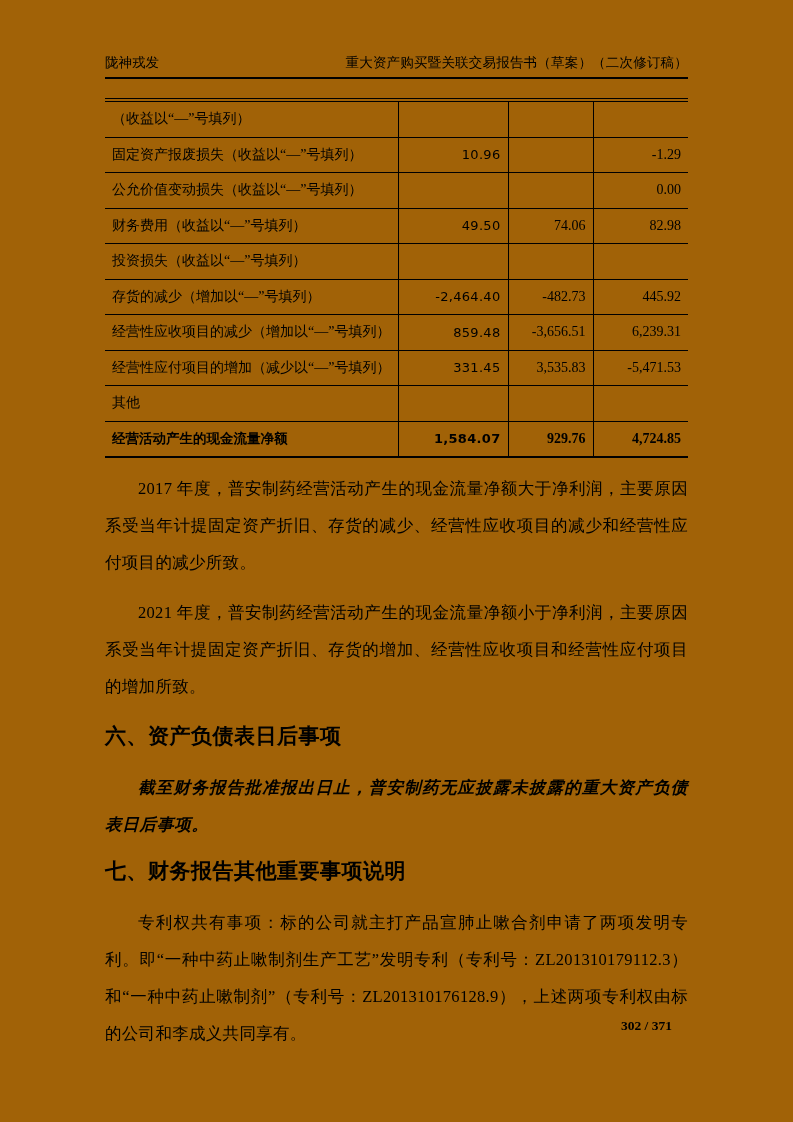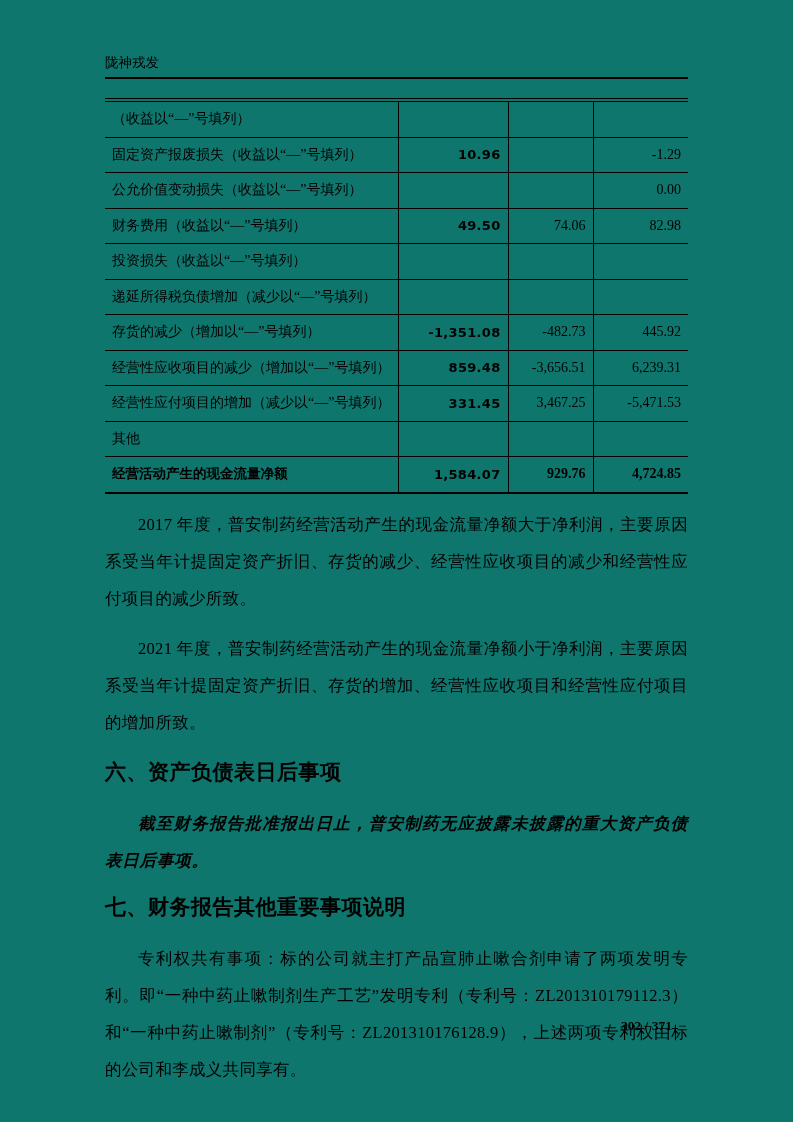--- a/index.html
+++ b/index.html
@@ -1,20 +1,20 @@
 <!DOCTYPE html>
 <html><head>
 <meta charset="utf-8">
 <style>
   html,body { margin:0; padding:0; background:#e8e8e8; }
   .page {
     position: relative;
     width: 793px; height: 1122px;
     margin: 0 auto;
-    background: #0f766e;
+    background: #a16207;
     color: #000;
     font-family: "Liberation Serif", "DejaVu Serif", serif;
     box-sizing: border-box;
     padding: 54px 105px 0 105px;
     overflow: hidden;
   }
   .header {
     display: flex; justify-content: space-between; align-items: flex-end;
     border-bottom: 2px solid #000;
     padding-bottom: 5px;
@@ -40,21 +40,21 @@
     height: 22.5px;
     padding: 6px 7px;
     vertical-align: middle;
     white-space: nowrap;
     overflow: hidden;
   }
   .fintable tr:last-child td { border-bottom: none; }
   .fintable td.num { border-left: 1.3px solid #000; text-align: right; }
   .fintable td.v1 {
     font-family: "DejaVu Sans", "Liberation Sans", sans-serif;
-    font-weight: bold;
+    font-weight: normal;
     font-size: 13px;
     letter-spacing: 0.3px;
   }
   .fintable tr.total td { font-weight: bold; }
   .fintable tr.total td.label {
     font-family: "Liberation Sans", "DejaVu Sans", sans-serif;
     font-size: 13.5px;
   }
 
   .para {
@@ -90,20 +90,21 @@
     font-size: 13.5px;
   }
 </style>
 </head>
 <body>
 
 <div class="page">
 
   <div class="header">
     <span class="left">陇神戎发</span>
+    <span class="right">重大资产购买暨关联交易报告书（草案）（二次修订稿）</span>
   </div>
 
   <table class="fintable">
     <colgroup>
       <col class="c0">
         <col class="c1">
         <col class="c2">
         <col class="c3">
     </colgroup>
     <tbody>
@@ -136,45 +137,39 @@
     </tr>
 
     <tr>
       <td class="label">投资损失（收益以“—”号填列）</td>
       <td class="num v1"></td>
       <td class="num v2"></td>
       <td class="num v3"></td>
     </tr>
 
 
-    <tr>
-      <td class="label">递延所得税负债增加（减少以“—”号填列）</td>
-      <td class="num v1"></td>
-      <td class="num v2"></td>
-      <td class="num v3"></td>
-    </tr>
 
     <tr>
       <td class="label">存货的减少（增加以“—”号填列）</td>
-      <td class="num v1">-1,351.08</td>
+      <td class="num v1">-2,464.40</td>
       <td class="num v2">-482.73</td>
       <td class="num v3">445.92</td>
     </tr>
 
     <tr>
       <td class="label">经营性应收项目的减少（增加以“—”号填列）</td>
       <td class="num v1">859.48</td>
       <td class="num v2">-3,656.51</td>
       <td class="num v3">6,239.31</td>
     </tr>
 
     <tr>
       <td class="label">经营性应付项目的增加（减少以“—”号填列）</td>
       <td class="num v1">331.45</td>
-      <td class="num v2">3,467.25</td>
+      <td class="num v2">3,535.83</td>
       <td class="num v3">-5,471.53</td>
     </tr>
 
     <tr>
       <td class="label">其他</td>
       <td class="num v1"></td>
       <td class="num v2"></td>
       <td class="num v3"></td>
     </tr>
 

